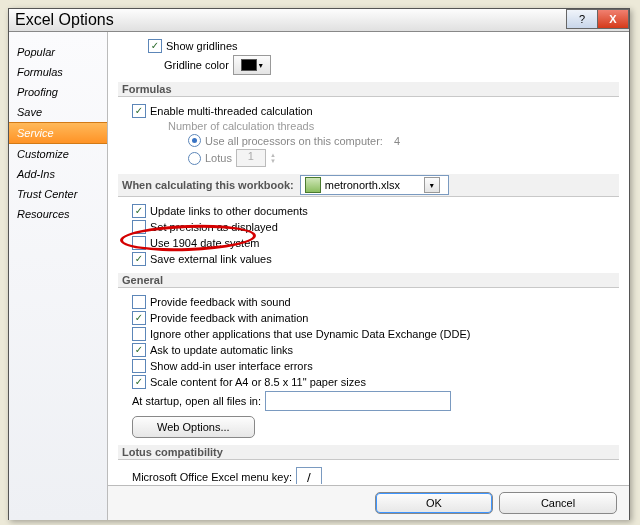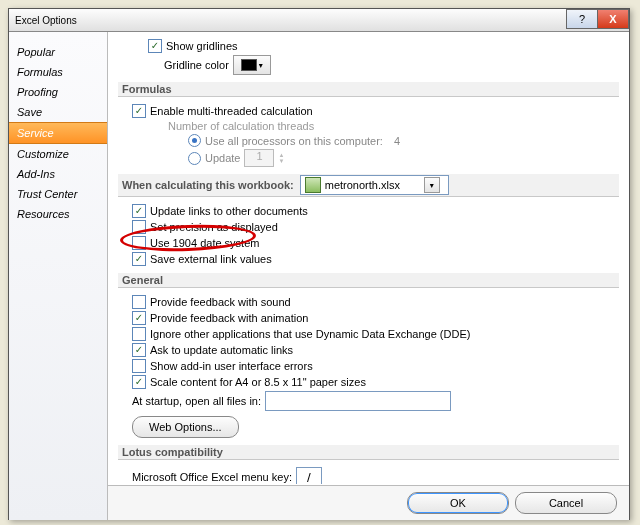--- a/index.html
+++ b/index.html
@@ -18,21 +18,21 @@
     box-shadow: 2px 2px 6px rgba(0,0,0,0.3);
   }
   .titlebar {
     height: 22px;
     background: linear-gradient(#fdfdfd,#e0e0e0);
     border-bottom: 1px solid #888;
     display: flex; align-items: center;
     padding-left: 6px;
     position: relative;
   }
-  .titlebar-text { font-size: 10px; }
+  .titlebar-text { font-size: 16px; }
   .winctrl {
     position: absolute; right: 0; top: 0;
     display: flex;
   }
   .winbtn {
     width: 30px; height: 18px;
     border: 1px solid #666;
     margin-left: -1px;
     display: flex; align-items: center; justify-content: center;
     font-size: 11px;
@@ -80,24 +80,24 @@
     display: flex; align-items: center; justify-content: flex-end;
     gap: 6px;
     padding-right: 12px;
     background: #f6f6f6;
   }
   .btn {
     min-width: 68px;
     height: 20px;
     background: linear-gradient(#fdfdfd,#e6e6e6);
     border: 1px solid #888;
-    border-radius: 10px;
+    border-radius: 5px;
     font-size: 11px;
     display: inline-flex; align-items: center; justify-content: center;
-    padding: 0 16px;
+    padding: 0 24px;
   }
   .btn.default { box-shadow: 0 0 0 1px #3d95ff inset; }
   .section-head {
     border-bottom: 1px solid #c8c8c8;
     background: #f1f1f1;
     padding: 1px 4px;
     margin: 6px 0 6px 0;
     font-weight: bold;
     color: #555;
   }
@@ -201,21 +201,21 @@
         </div>
         <div class="row indent3">
           <span class="radio">
               <span class="dot"></span>
             </span>
           <span>Use all processors on this computer:</span>&nbsp;
           <span>4</span>
         </div>
         <div class="row indent3">
           <span class="radio"></span>
-          <span>Update</span>
+          <span>Lotus</span>
           <span class="spin">1</span>
           <span style="display:inline-flex;flex-direction:column;font-size:6px;line-height:6px;color:#bbb;">▲<span>▼</span></span>
         </div>
 
         <div class="section-head" style="display:flex;align-items:center;gap:6px;">
           <span>When calculating this workbook:</span>
           <span class="drop" style="font-weight:normal;color:#000;">
             <span class="wbicon"></span>
             <span style="min-width:95px;">metronorth.xlsx</span>
             <span class="arrow">▾</span>

